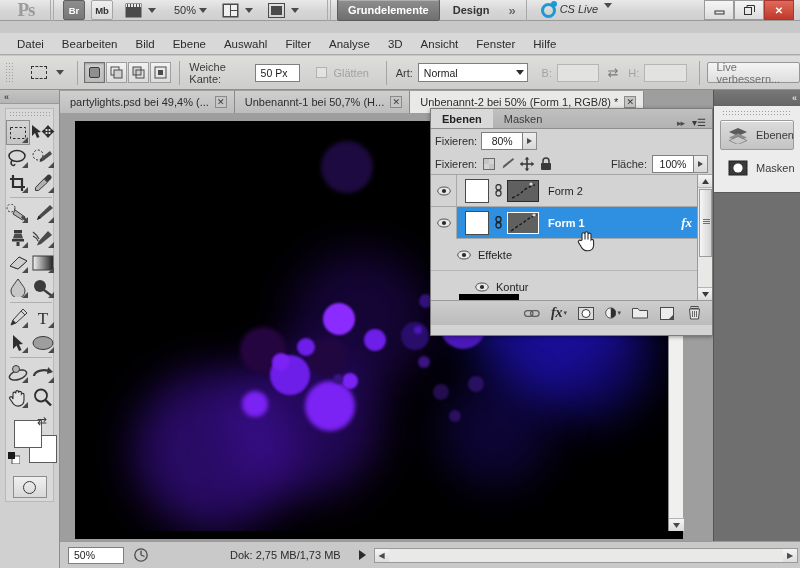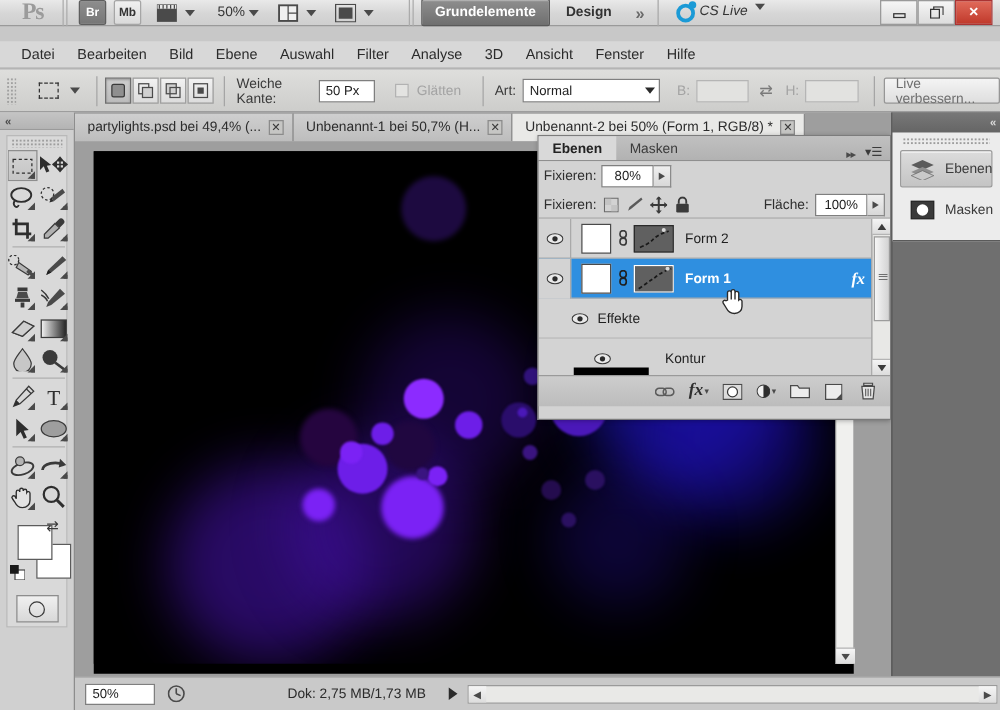--- a/index.html
+++ b/index.html
@@ -226,21 +226,21 @@
   .thumb-mask{
     width:32px;height:22px;background:#555;border:1px solid #2a2a2a;margin-right:9px;
     position:relative;overflow:hidden;
   }
   .layer-name{font-size:11px;color:#1f1f1f;flex:1;}
   .layer-row.selected .layer-name{color:#fff;font-weight:bold;}
   .fx-mark{font-family:"Liberation Serif",serif;font-style:italic;font-weight:bold;font-size:13px;color:#fff;margin-right:6px;}
   .fx-tri{width:0;height:0;border-left:4px solid transparent;border-right:4px solid transparent;border-bottom:5px solid #cfe6f8;margin-right:6px;}
   .effect-row{height:32px;display:flex;align-items:center;border-bottom:1px solid #b5b5b5;background:#d3d3d3;padding-left:26px;}
   .effect-row .eye{margin-right:7px;}
-  .effect-row.sub{padding-left:44px;gap:36px;}
+  .effect-row.sub{padding-left:44px;}
   .effect-name{font-size:11px;color:#1f1f1f;}
   .lp-vscroll{
     position:absolute;right:0;top:0;width:15px;height:125px;
     background:#e8e8e6;border-left:1px solid #9a9a9a;
   }
   .sc-arrow{height:13px;display:flex;align-items:center;justify-content:center;background:linear-gradient(#f4f4f4,#dcdcdc);border-bottom:1px solid #b4b4b4;}
   .sc-thumb{position:absolute;left:1px;top:14px;width:13px;height:68px;background:linear-gradient(to right,#f6f6f6,#d3d3d3);border:1px solid #9c9c9c;}
   .sc-grip{position:absolute;left:3px;top:29px;width:7px;height:5px;background:repeating-linear-gradient(#6f6f6f 0 1px,transparent 1px 2px);}
   .lp-foot {
     height:25px;background:linear-gradient(#cdcdcd,#bcbcbc);

